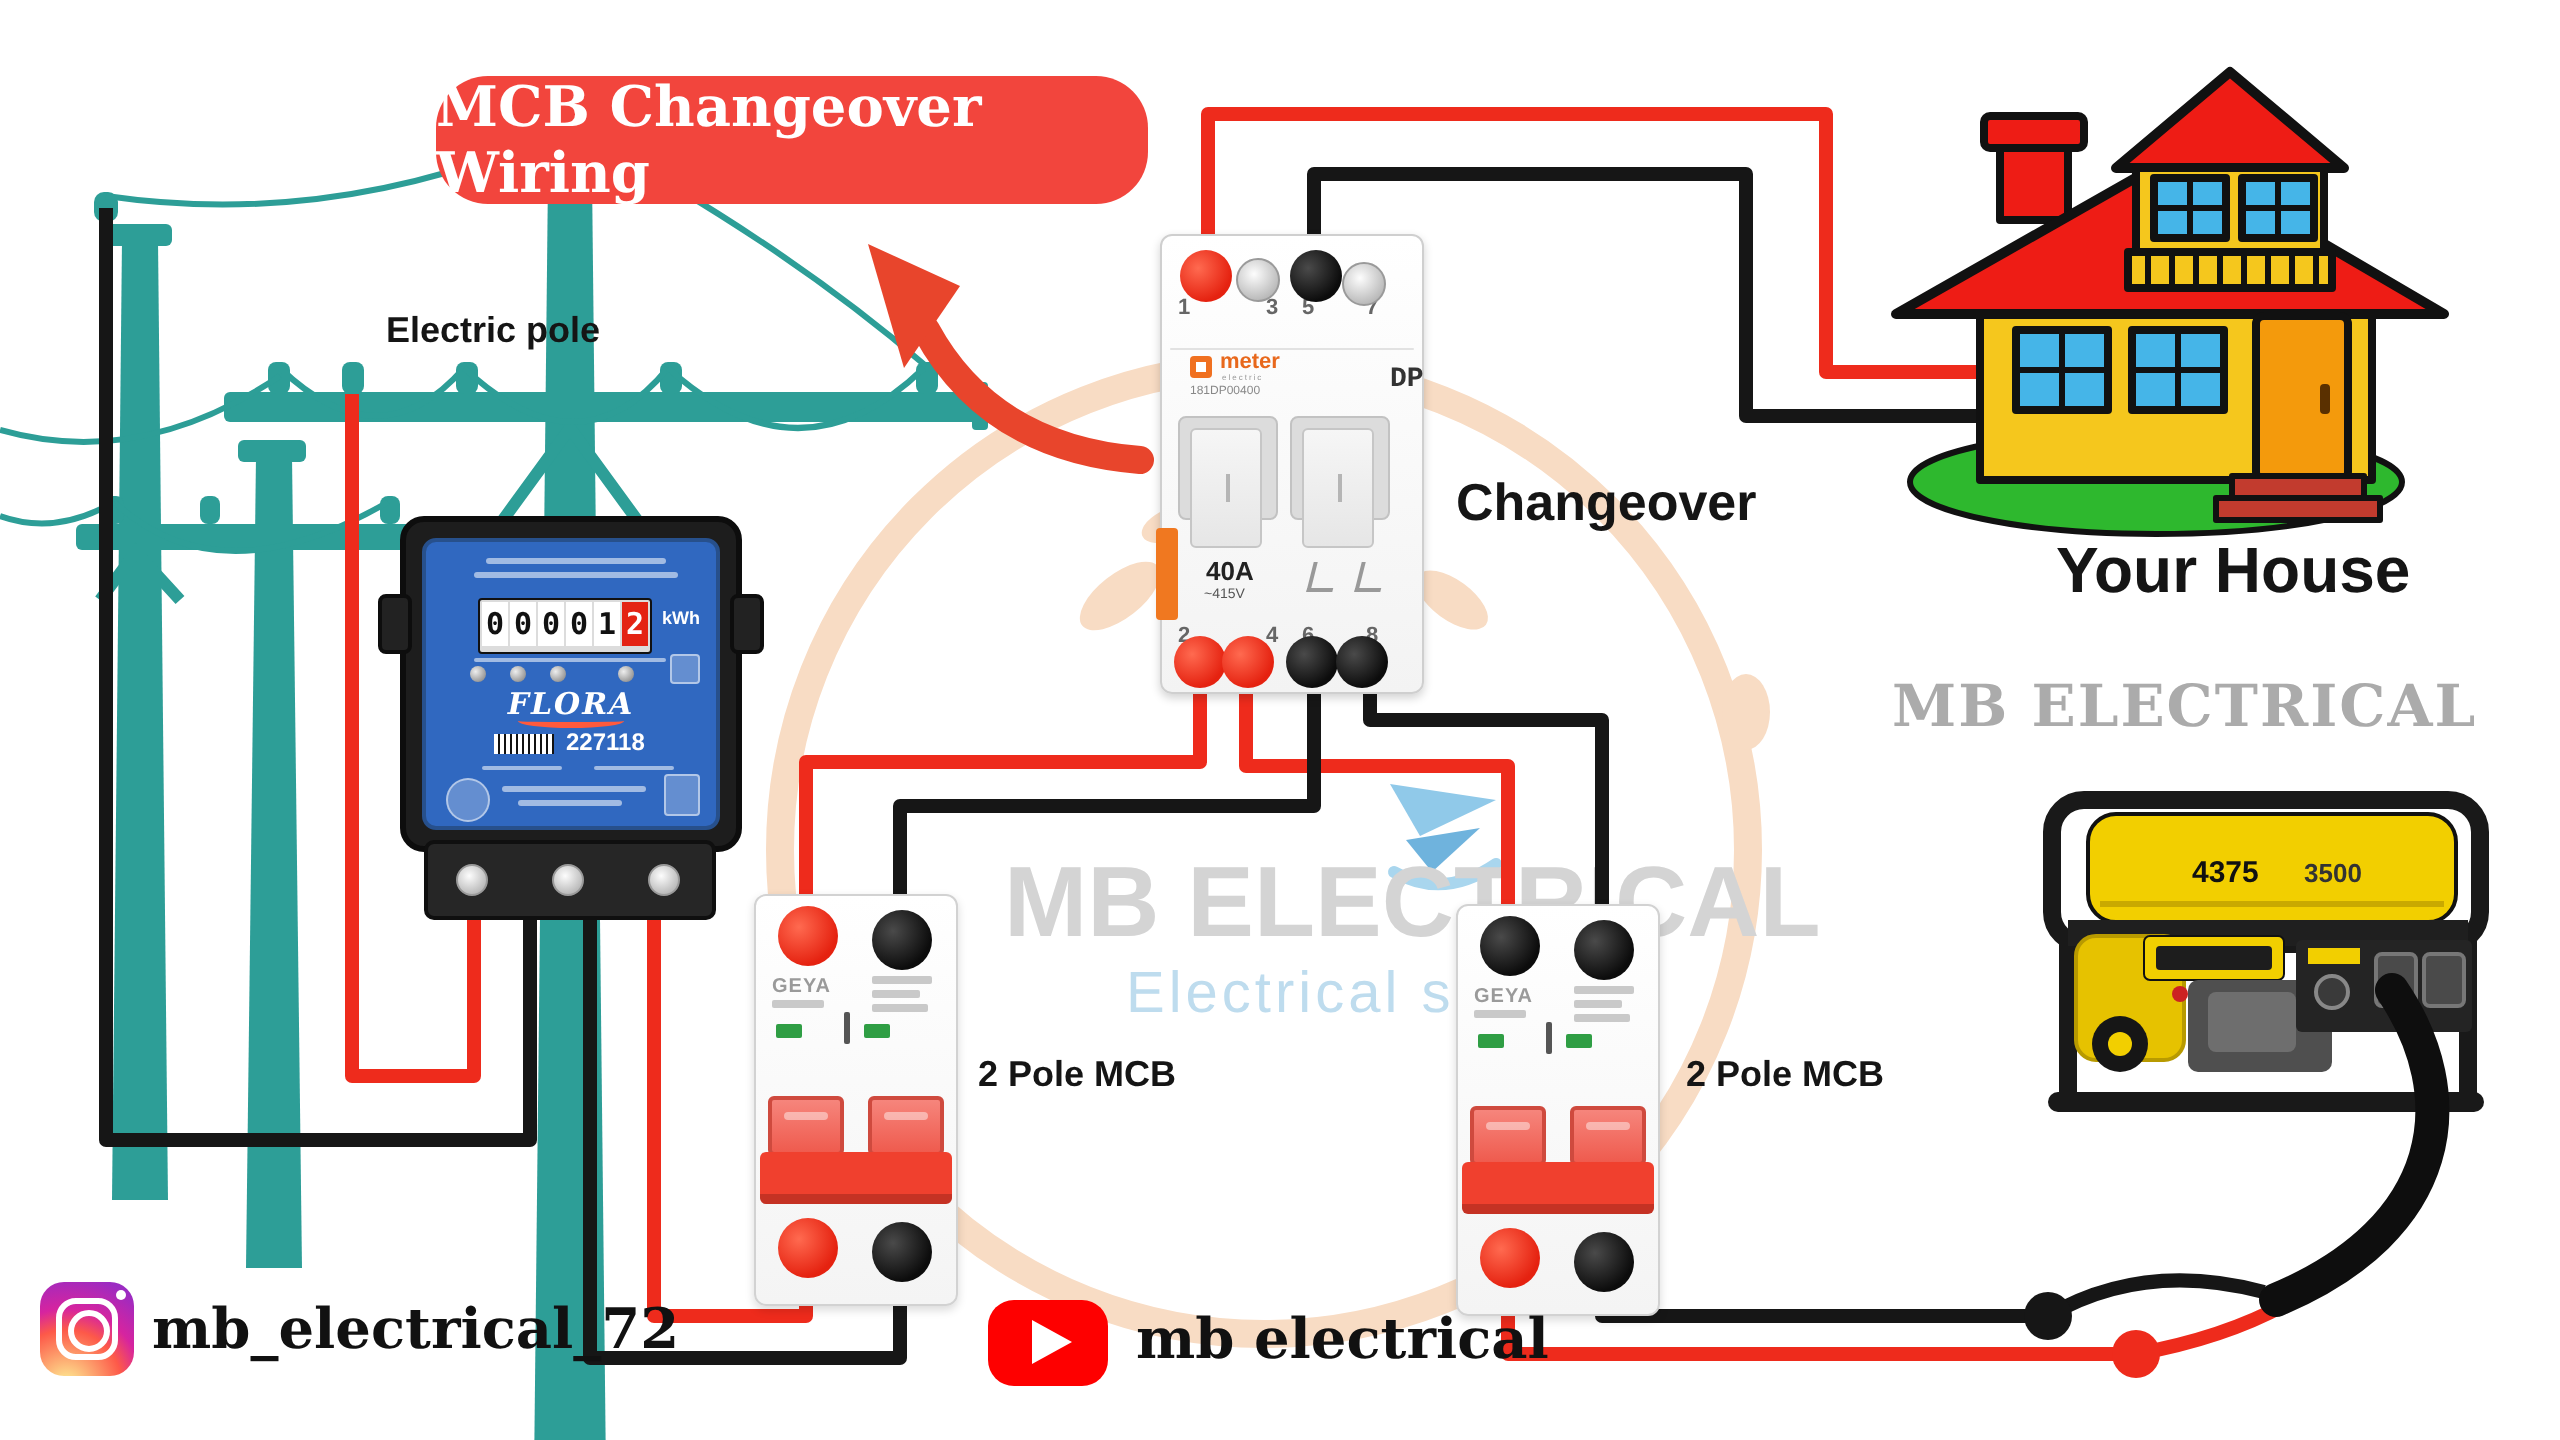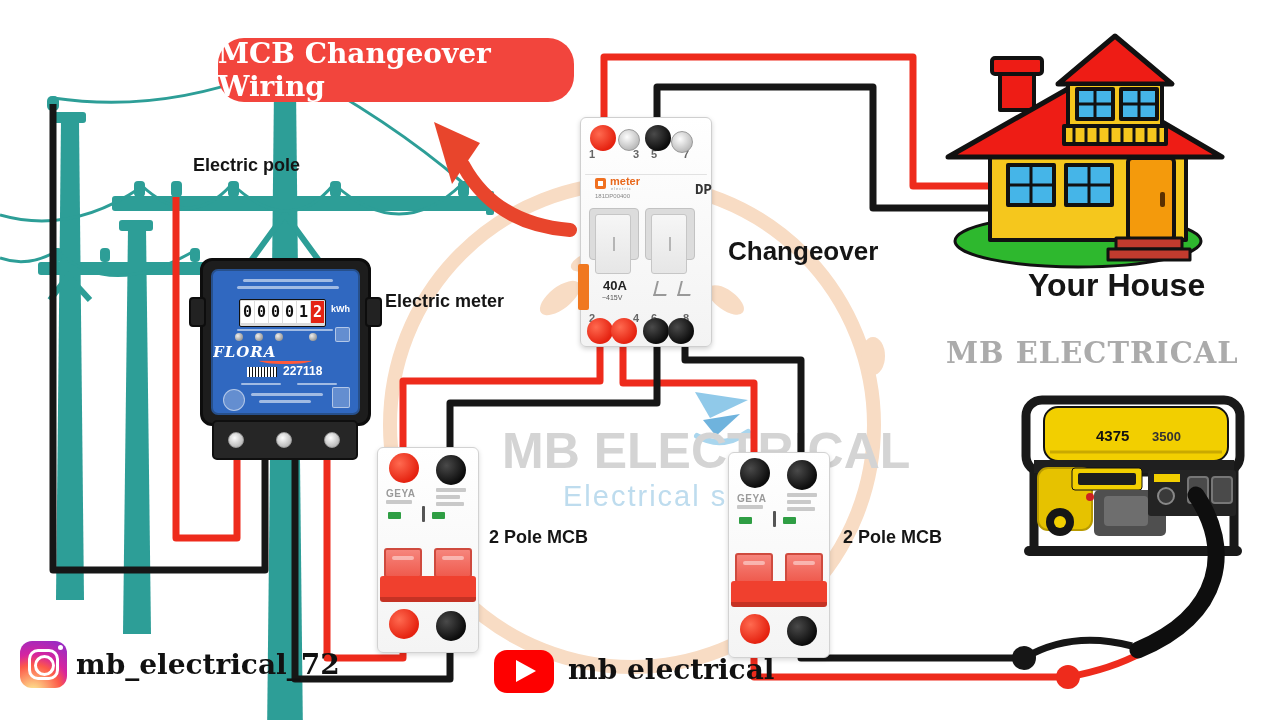--- a/index.html
+++ b/index.html
@@ -36,21 +36,21 @@
   
   #meter{left:200px;top:258px;width:165px;height:162px;background:#1d1d1d;border:3px solid #0d0d0d;border-radius:12px;}
   #meter .ear{position:absolute;width:13px;height:26px;background:#222;border:2px solid #0d0d0d;border-radius:4px;}
   #meter .face{position:absolute;left:8px;top:8px;right:8px;bottom:8px;background:#3068c0;
        border:2px solid #27508c;border-radius:7px;overflow:hidden;}
   .counter{position:absolute;left:26px;top:28px;height:24px;display:flex;gap:1px;background:#dcdcdc;
        padding:1px;border-radius:2px;border:1px solid #111;}
   .counter span{display:block;width:13px;height:22px;background:#fff;color:#111;font-weight:bold;
        font-size:15px;line-height:22px;text-align:center;font-family:"DejaVu Sans Mono",monospace;}
   .counter span.last{background:#e42313;color:#fff;}
-  .flora{position:absolute;left:0;right:0;top:72px;color:#fff;font-style:italic;
+  .flora{position:absolute;left:0;right:0;top:72px;text-align:center;color:#fff;font-style:italic;
        font-weight:bold;font-size:15px;letter-spacing:1px;font-family:"DejaVu Serif",serif;}
   .flora::after{content:"";position:absolute;left:46px;right:46px;bottom:-3px;height:4px;
        border-bottom:3px solid #ff5a3c;border-radius:50%;}
   .mbar{position:absolute;height:3px;background:rgba(255,255,255,.55);border-radius:2px;}
   .mscrew{position:absolute;width:8px;height:8px;border-radius:50%;
        background:radial-gradient(circle at 35% 35%,#eee,#777);}
   .mstamp{position:absolute;background:rgba(255,255,255,.25);border:1px solid rgba(255,255,255,.5);}
   .barcode{position:absolute;left:34px;top:96px;width:30px;height:10px;background:
        repeating-linear-gradient(90deg,#fff 0 2px,#111 2px 3px);}
   .serial{position:absolute;left:70px;top:93px;color:#fff;font-weight:bold;font-size:12px;}
@@ -216,21 +216,20 @@
       <path d="M570,230 Q495,224 463,165" fill="none" stroke="#e8452c" stroke-width="14" stroke-linecap="round"></path>
       <polygon points="434,122 480,143 452,184" fill="#e8452c"></polygon>
     </g>
   </svg>
 
   <div class="abs" id="banner">
     <span>MCB Changeover Wiring</span>
   </div>
 
   <div class="lbl" style="left:193px;top:155px;">Electric pole</div>
-  <div class="lbl" style="left:385px;top:291px;">Electric meter</div>
   <div class="lbl" style="left:728px;top:236px;font-size:26px;">
     <div>Changeover</div>
   </div>
   <div class="lbl" style="left:1028px;top:267px;font-size:32px;">Your House</div>
   <div class="lbl" style="left:489px;top:527px;">2 Pole MCB</div>
   <div class="lbl" style="left:843px;top:527px;">2 Pole MCB</div>
   <div class="abs" id="corner-wm">MB ELECTRICAL</div>
 
   <div class="abs" id="co">
     <span class="num" style="left:8px;top:30px;">1</span>

